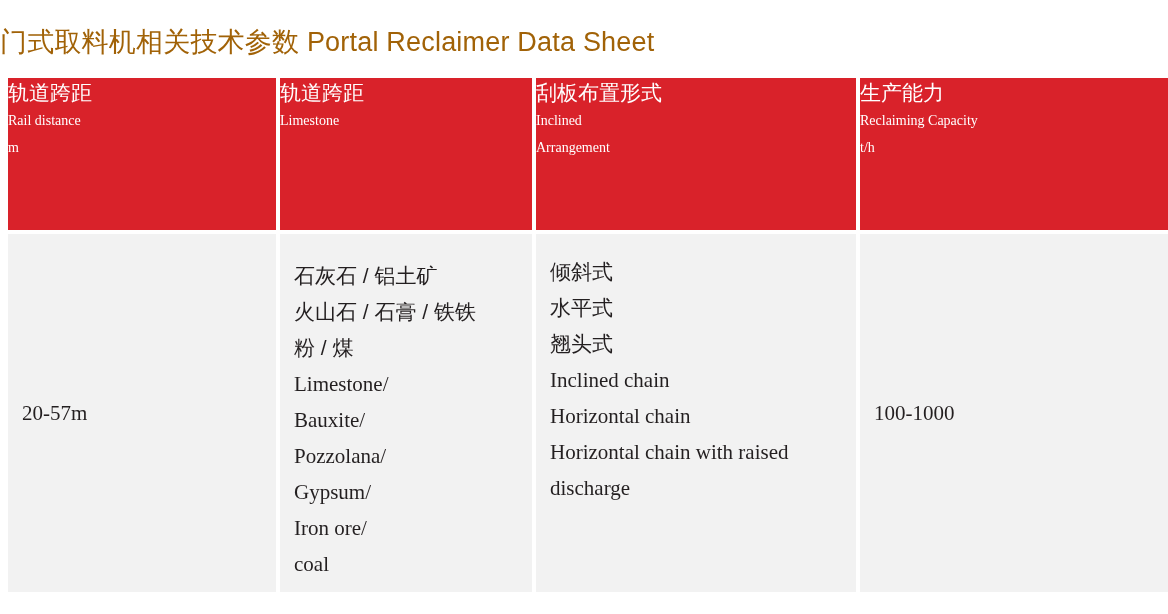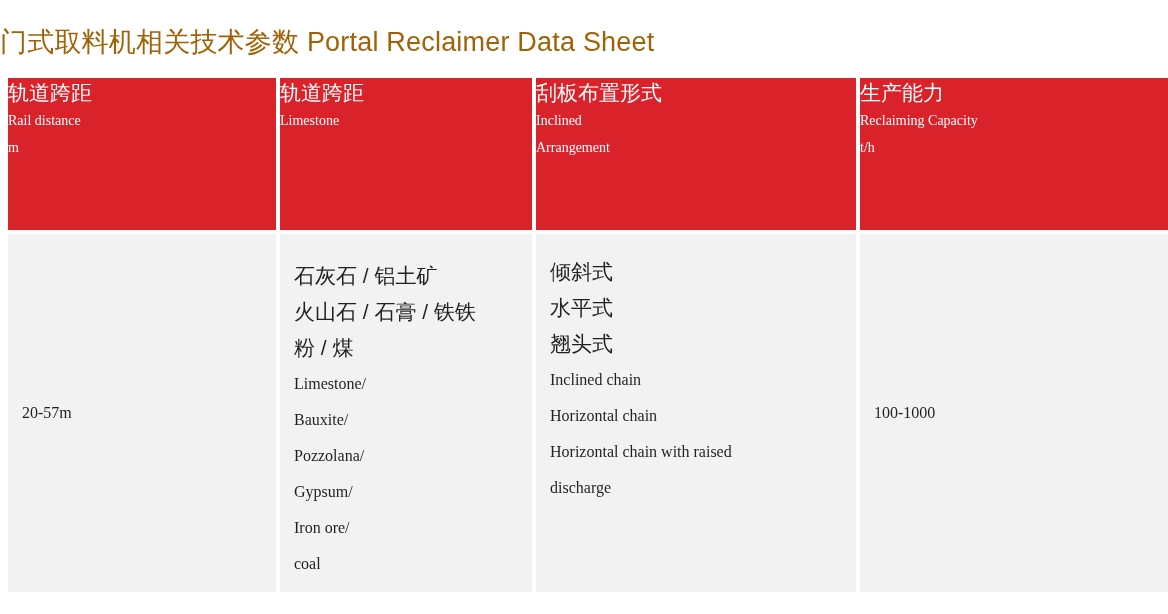--- a/index.html
+++ b/index.html
@@ -78,21 +78,21 @@
     right: 10px;
   }
   .cell .cn {
     font-family: "Liberation Sans", sans-serif;
     font-size: 21px;
     line-height: 36px;
     white-space: pre-line;
   }
   .cell .en {
     font-family: "Liberation Serif", serif;
-    font-size: 16px;
+    font-size: 21px;
     line-height: 36px;
     white-space: pre-line;
   }
   .mid-v { top: 50%; transform: translateY(-50%); }
   .top-v { top: 24px; }
   .col1 { width: 268px; }
   .col2 { width: 252px; }
   .col3 { width: 320px; }
   .col4 { width: 320px; }
 </style>

